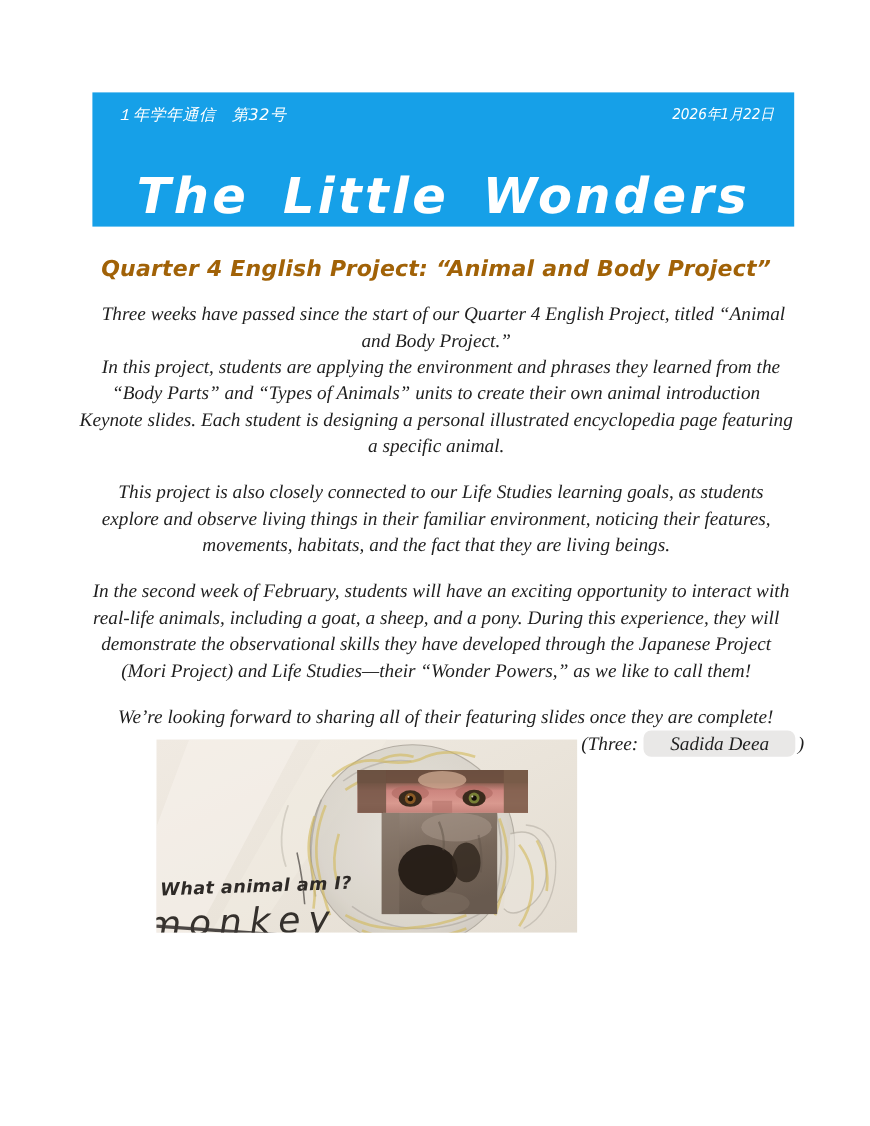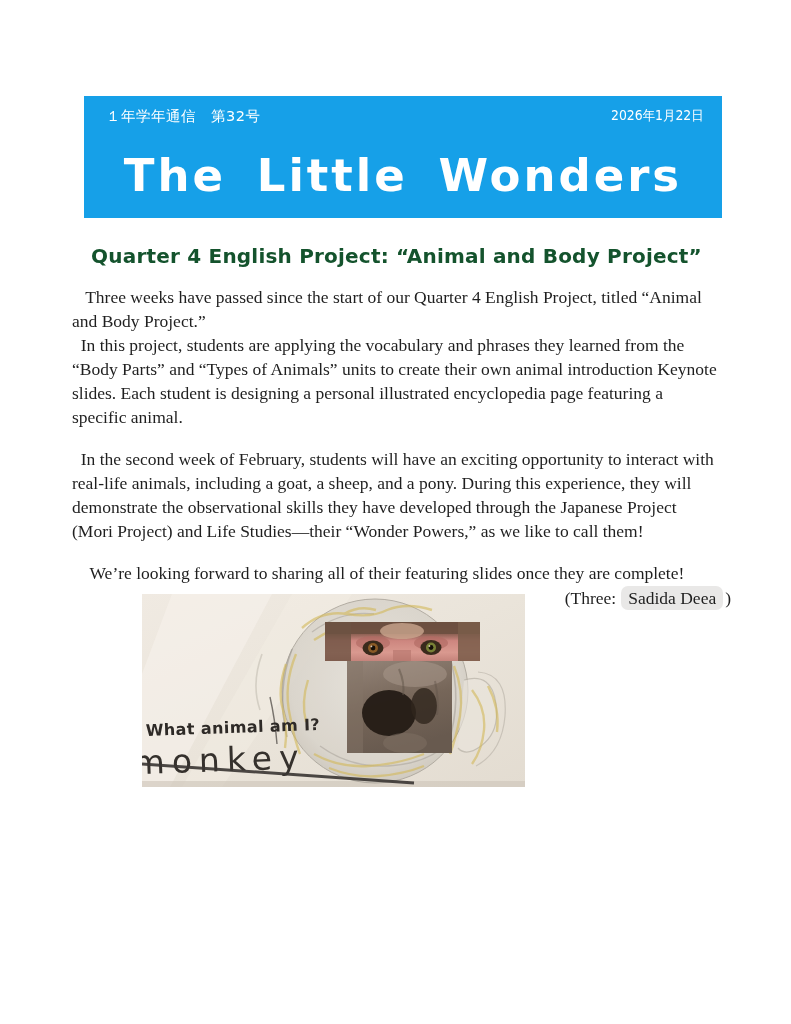--- a/index.html
+++ b/index.html
@@ -1,25 +1,26 @@
 <!DOCTYPE html>
 <html><head>
 <meta charset="utf-8">
 <style>
   * { margin: 0; padding: 0; box-sizing: border-box; }
   html, body { background: #ffffff; }
   .page {
     position: relative;
     width: 791px;
     height: 848px;
-    margin: 12px auto;
+    margin: 0 auto;
     background: #ffffff;
     overflow: hidden;
     font-family: "Liberation Serif", serif;
     color: #1f1f1f;
+    font-style: italic;
   }
   
   .masthead {
     position: absolute;
     left: 84px; top: 84px;
     width: 638px; height: 122px;
     background: #16a0e8;
     color: #ffffff;
     display: flex;
     flex-direction: column;
@@ -29,21 +30,21 @@
     justify-content: space-between;
     align-items: flex-start;
     padding: 11px 18px 0 22px;
     font-family: "DejaVu Sans", sans-serif;
   }
   .issue-label { font-size: 14.5px; letter-spacing: 0.5px; }
   .date-label  { font-size: 13.5px; transform: scaleX(0.92); transform-origin: right top; }
   .masthead-title {
     margin-top: auto;
     text-align: center;
-    padding-bottom: 19px;
+    padding-bottom: 4px;
     font-family: "DejaVu Sans", sans-serif;
     font-weight: bold;
     font-size: 45px;
     letter-spacing: 3px;
     word-spacing: 12px;
     line-height: 1.05;
     white-space: nowrap;
   }
   
   .article {
@@ -60,35 +61,36 @@
     font-size: 20px;
     color: #2e7d1f;
     letter-spacing: 0.2px;
     white-space: nowrap;
   }
   .p {
     margin-top: 18px;
     font-size: 17.5px;
     line-height: 24px;
     white-space: pre-wrap;
+    text-align: center;
   }
   .p.first { margin-top: 17px; }
   .p.tight { margin-top: 0; }
   .author-line {
     margin-top: 1px;
     margin-right: -10px;
     text-align: right;
     font-size: 17.5px;
     line-height: 24px;
   }
   .author-badge {
     display: inline-block;
     background: #e9e8e7;
     border-radius: 7px;
-    padding: 0 7px;
+    padding: 0 24px;
     margin: 0 2px 0 5px;
   }
   
   .photo {
     margin-top: -16px;
     margin-left: 70px;
     width: 383px;
     height: 193px;
     overflow: hidden;
     position: relative;
@@ -115,24 +117,25 @@
 
   <header class="masthead" style="background: rgb(22, 160, 232);">
     <div class="masthead-top">
       <span class="issue-label">１年学年通信　第32号</span>
       <span class="date-label">2026年1月22日</span>
     </div>
     <div class="masthead-title">The Little Wonders</div>
   </header>
 
   <main class="article">
-    <h2 class="article-heading" style="color: #14532d;">Quarter 4 English Project: “Animal and Body Project”</h2>
+    <h2 class="article-heading" style="color: #a16207;">Quarter 4 English Project: “Animal and Body Project”</h2>
 
     <p class="p first">   Three weeks have passed since the start of our Quarter 4 English Project, titled “Animal and Body Project.”</p>
-    <p class="p tight">  In this project, students are applying the vocabulary and phrases they learned from the “Body Parts” and “Types of Animals” units to create their own animal introduction Keynote slides. Each student is designing a personal illustrated encyclopedia page featuring a specific animal.</p>
+    <p class="p tight">  In this project, students are applying the environment and phrases they learned from the “Body Parts” and “Types of Animals” units to create their own animal introduction Keynote slides. Each student is designing a personal illustrated encyclopedia page featuring a specific animal.</p>
+    <p class="p">  This project is also closely connected to our Life Studies learning goals, as students explore and observe living things in their familiar environment, noticing their features, movements, habitats, and the fact that they are living beings.</p>
     <p class="p">  In the second week of February, students will have an exciting opportunity to interact with real-life animals, including a goat, a sheep, and a pony. During this experience, they will demonstrate the observational skills they have developed through the Japanese Project (Mori Project) and Life Studies—their “Wonder Powers,” as we like to call them!</p>
     <p class="p">    We’re looking forward to sharing all of their featuring slides once they are complete!</p>
 
     <div class="author-line">
       <span>(Three:</span><span class="author-badge" style="background: rgb(233, 232, 231);">Sadida Deea</span><span>)</span>
     </div>
 
     <div class="photo">
       <svg width="383" height="193" viewBox="0 0 383 193" xmlns="http://www.w3.org/2000/svg">
         <defs>

